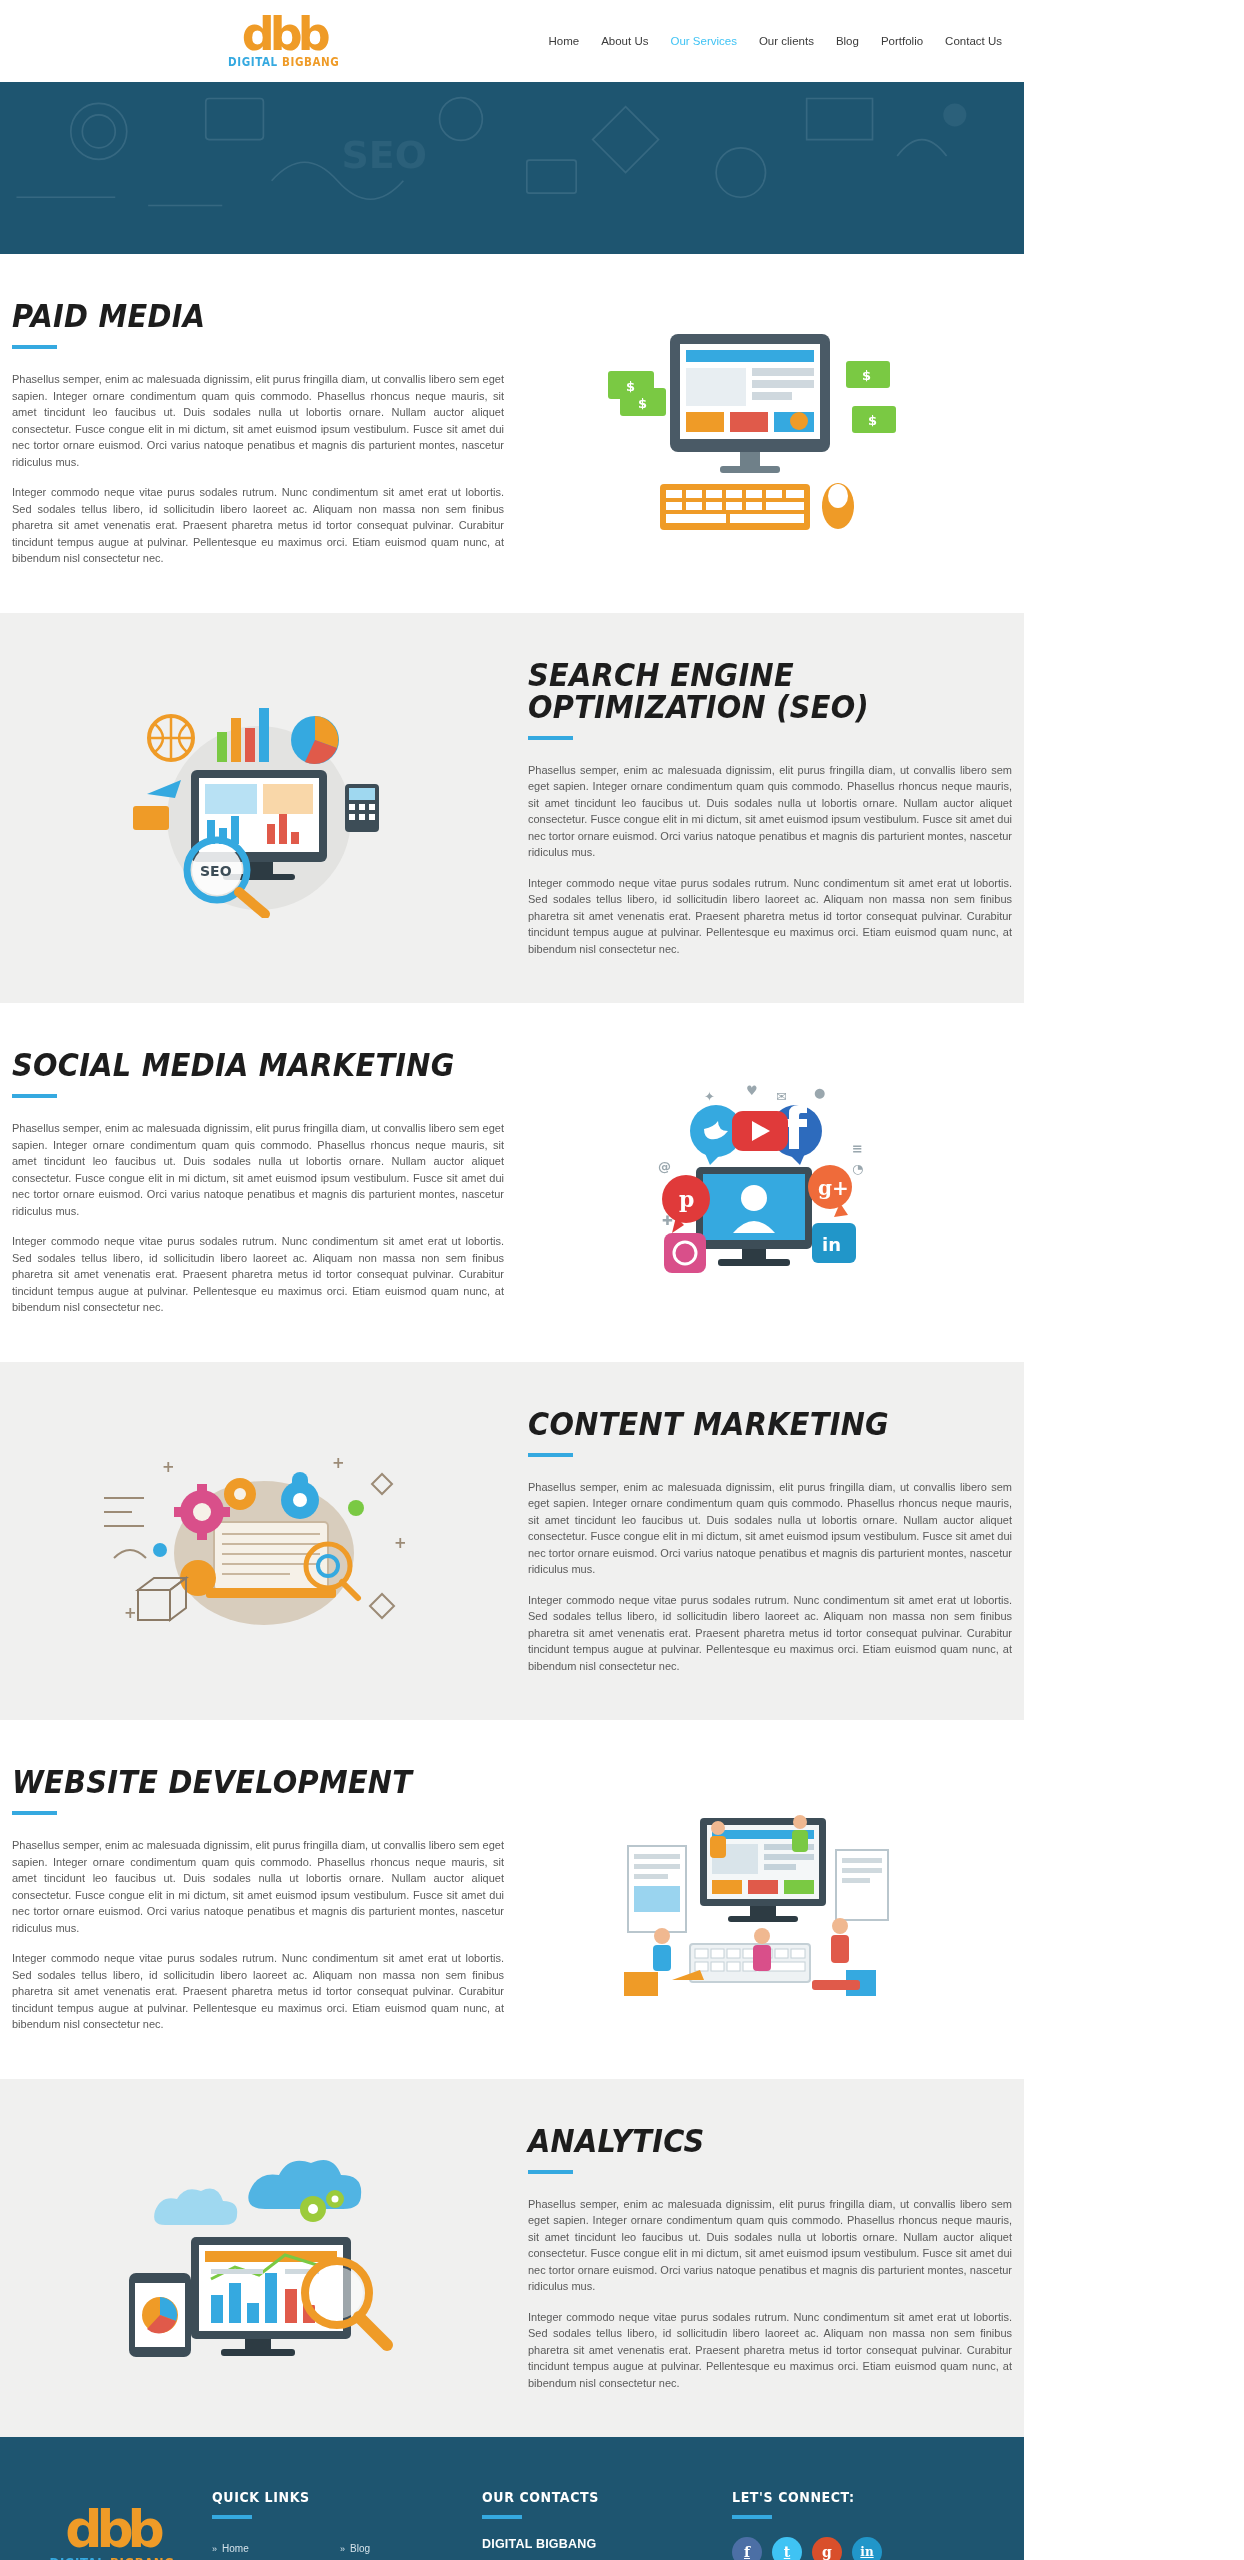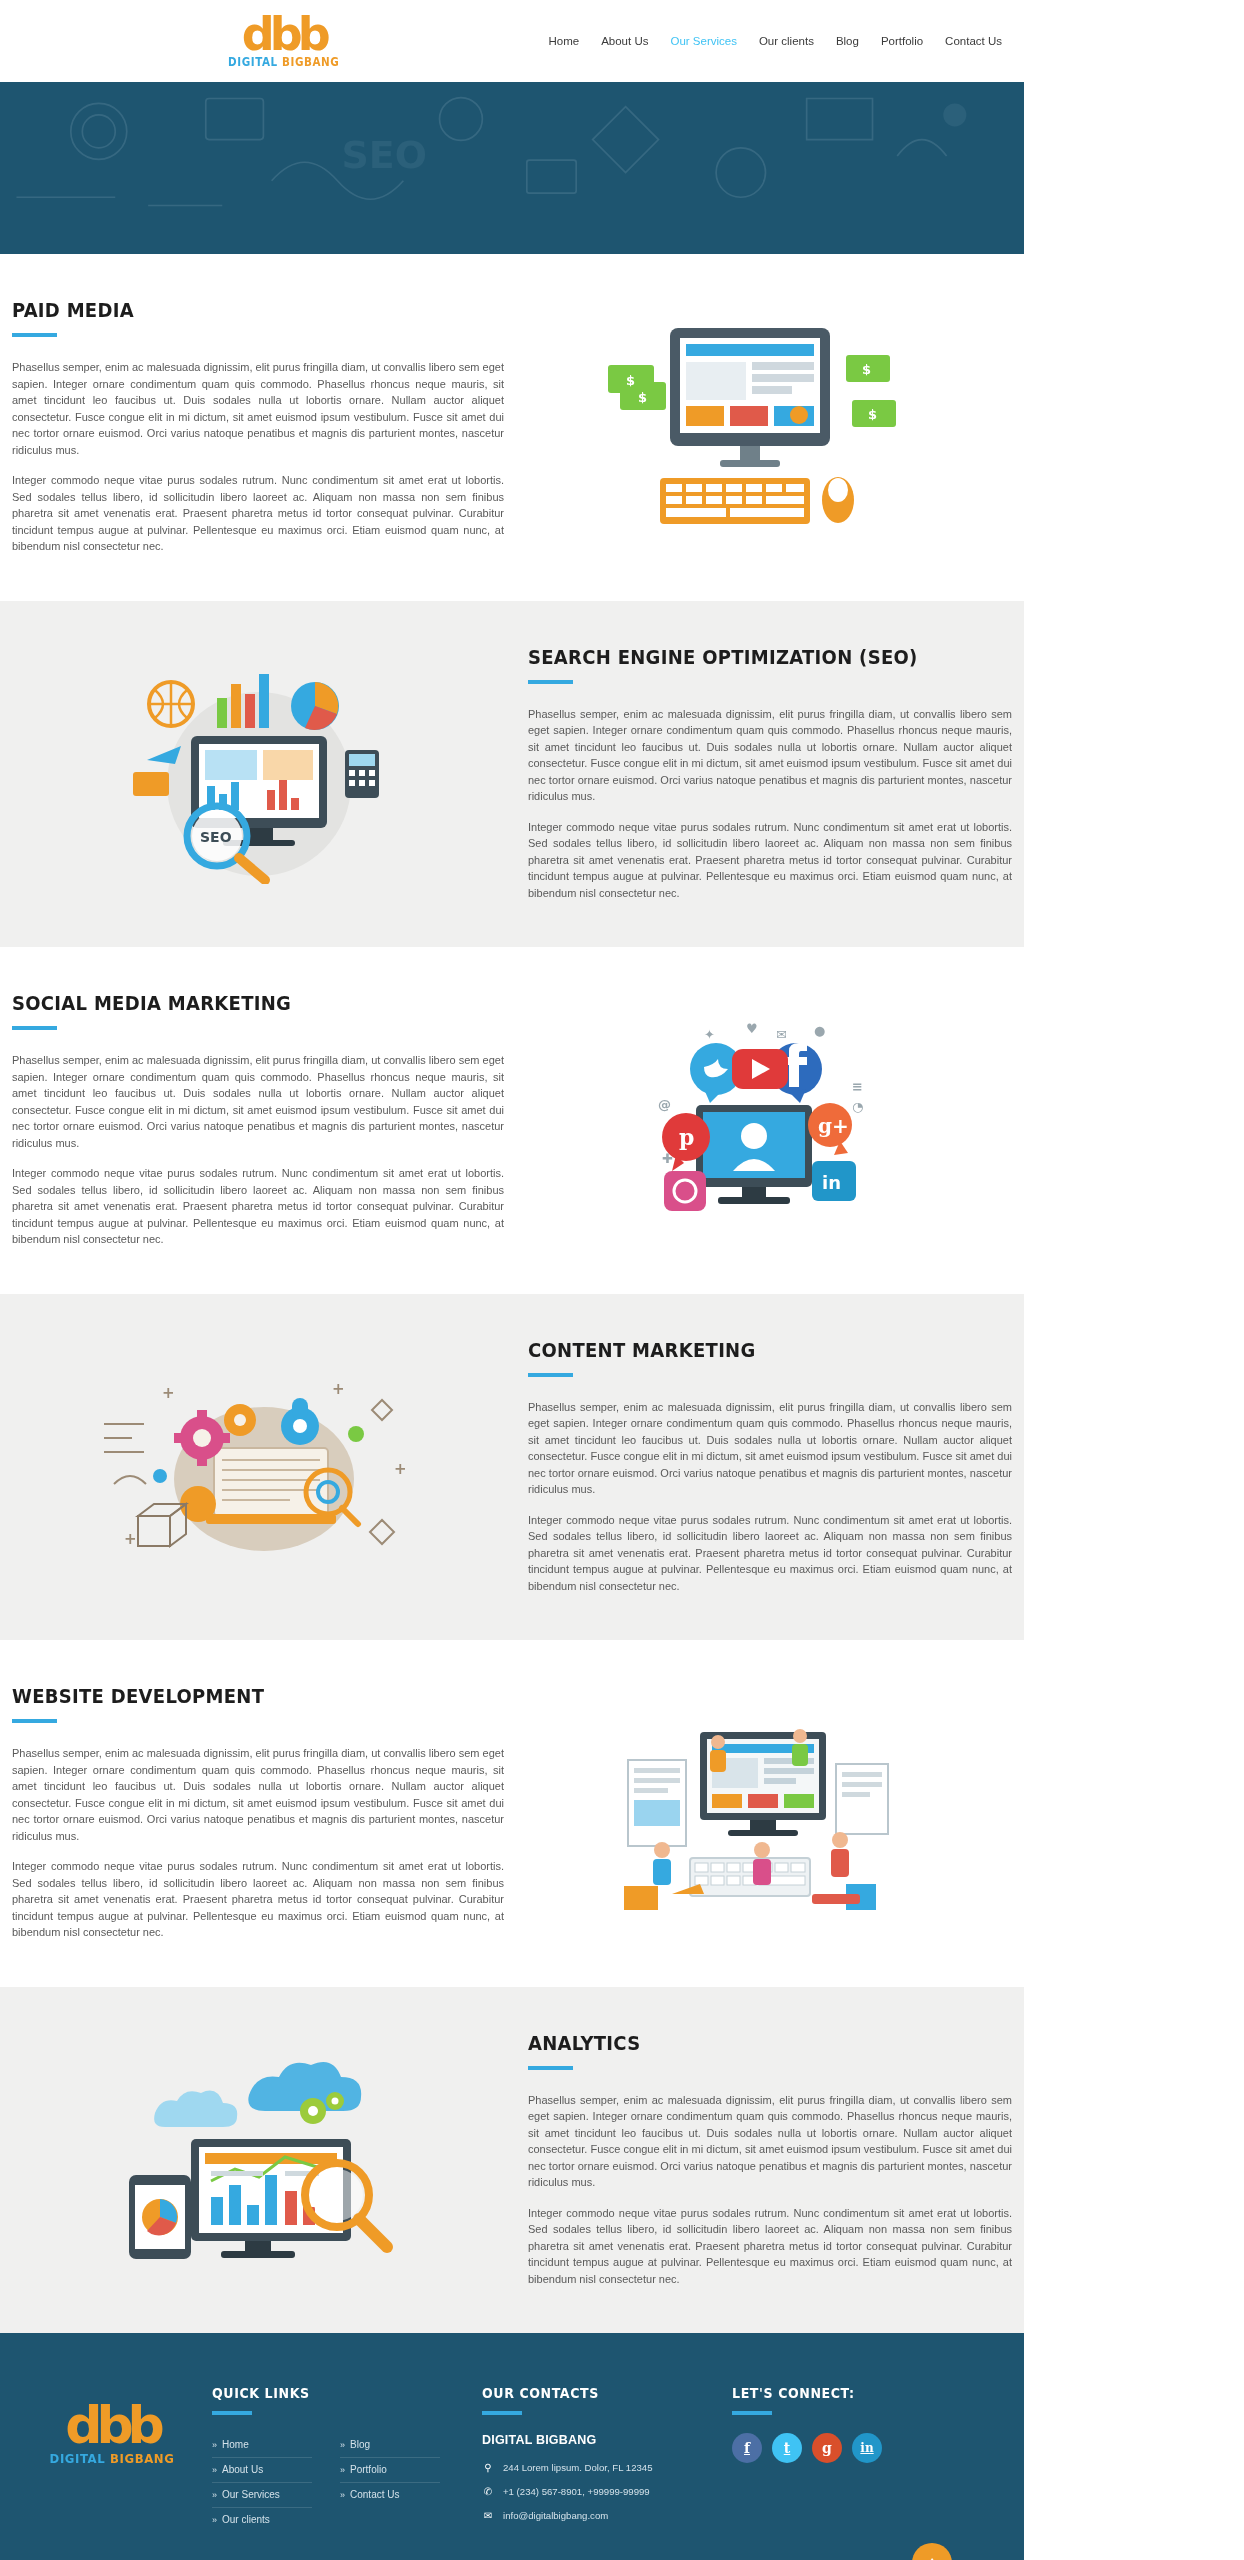--- a/index.html
+++ b/index.html
@@ -103,25 +103,26 @@
     align-items: center;
     justify-content: center;
     align-self: center;
   }
   .section .inner.reverse .col-art { order: 0; }
   .section .inner.reverse .col-text { order: 1; margin-left: 32px; }
 
   h2.svc-title {
     font-family: "DejaVu Sans Condensed", "Liberation Sans", sans-serif;
     font-weight: 700;
-    font-size: 20px;
+    font-size: 32px;
     color: #1d1d1d;
     letter-spacing: 0.3px;
     line-height: 1;
     text-transform: uppercase;
+    font-style: italic;
   }
   .rule {
     width: 45px;
     height: 4px;
     background: #35a9e0;
     margin: 13px 0 22px 0;
   }
   p.body {
     font-size: 11px;
     line-height: 16.5px;

